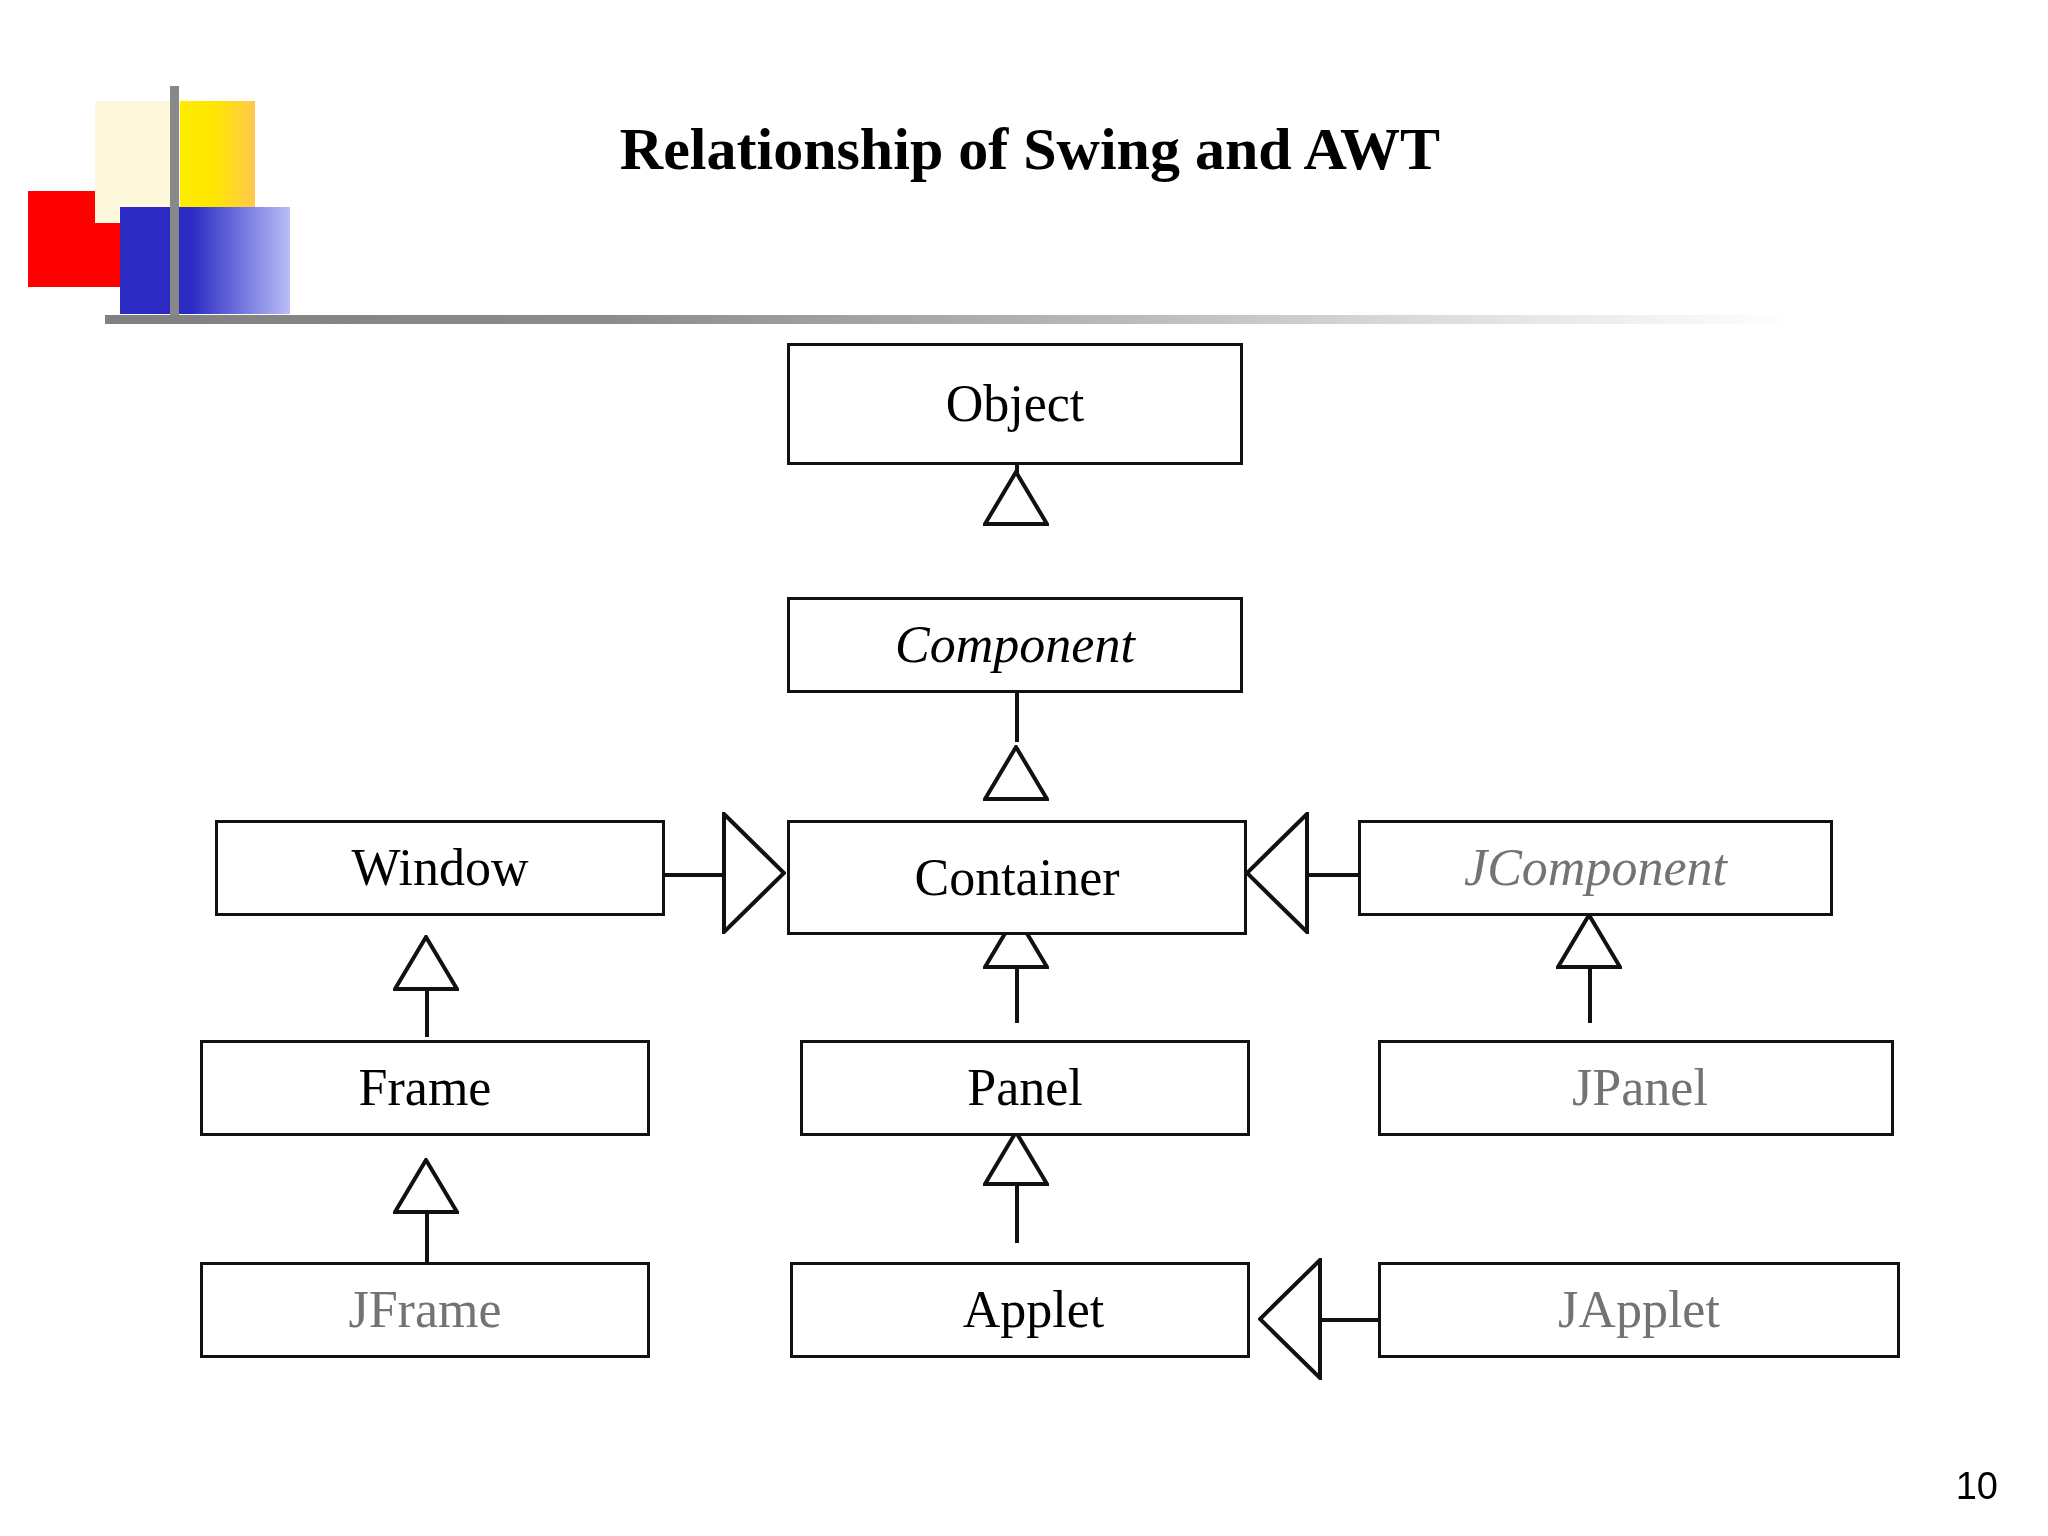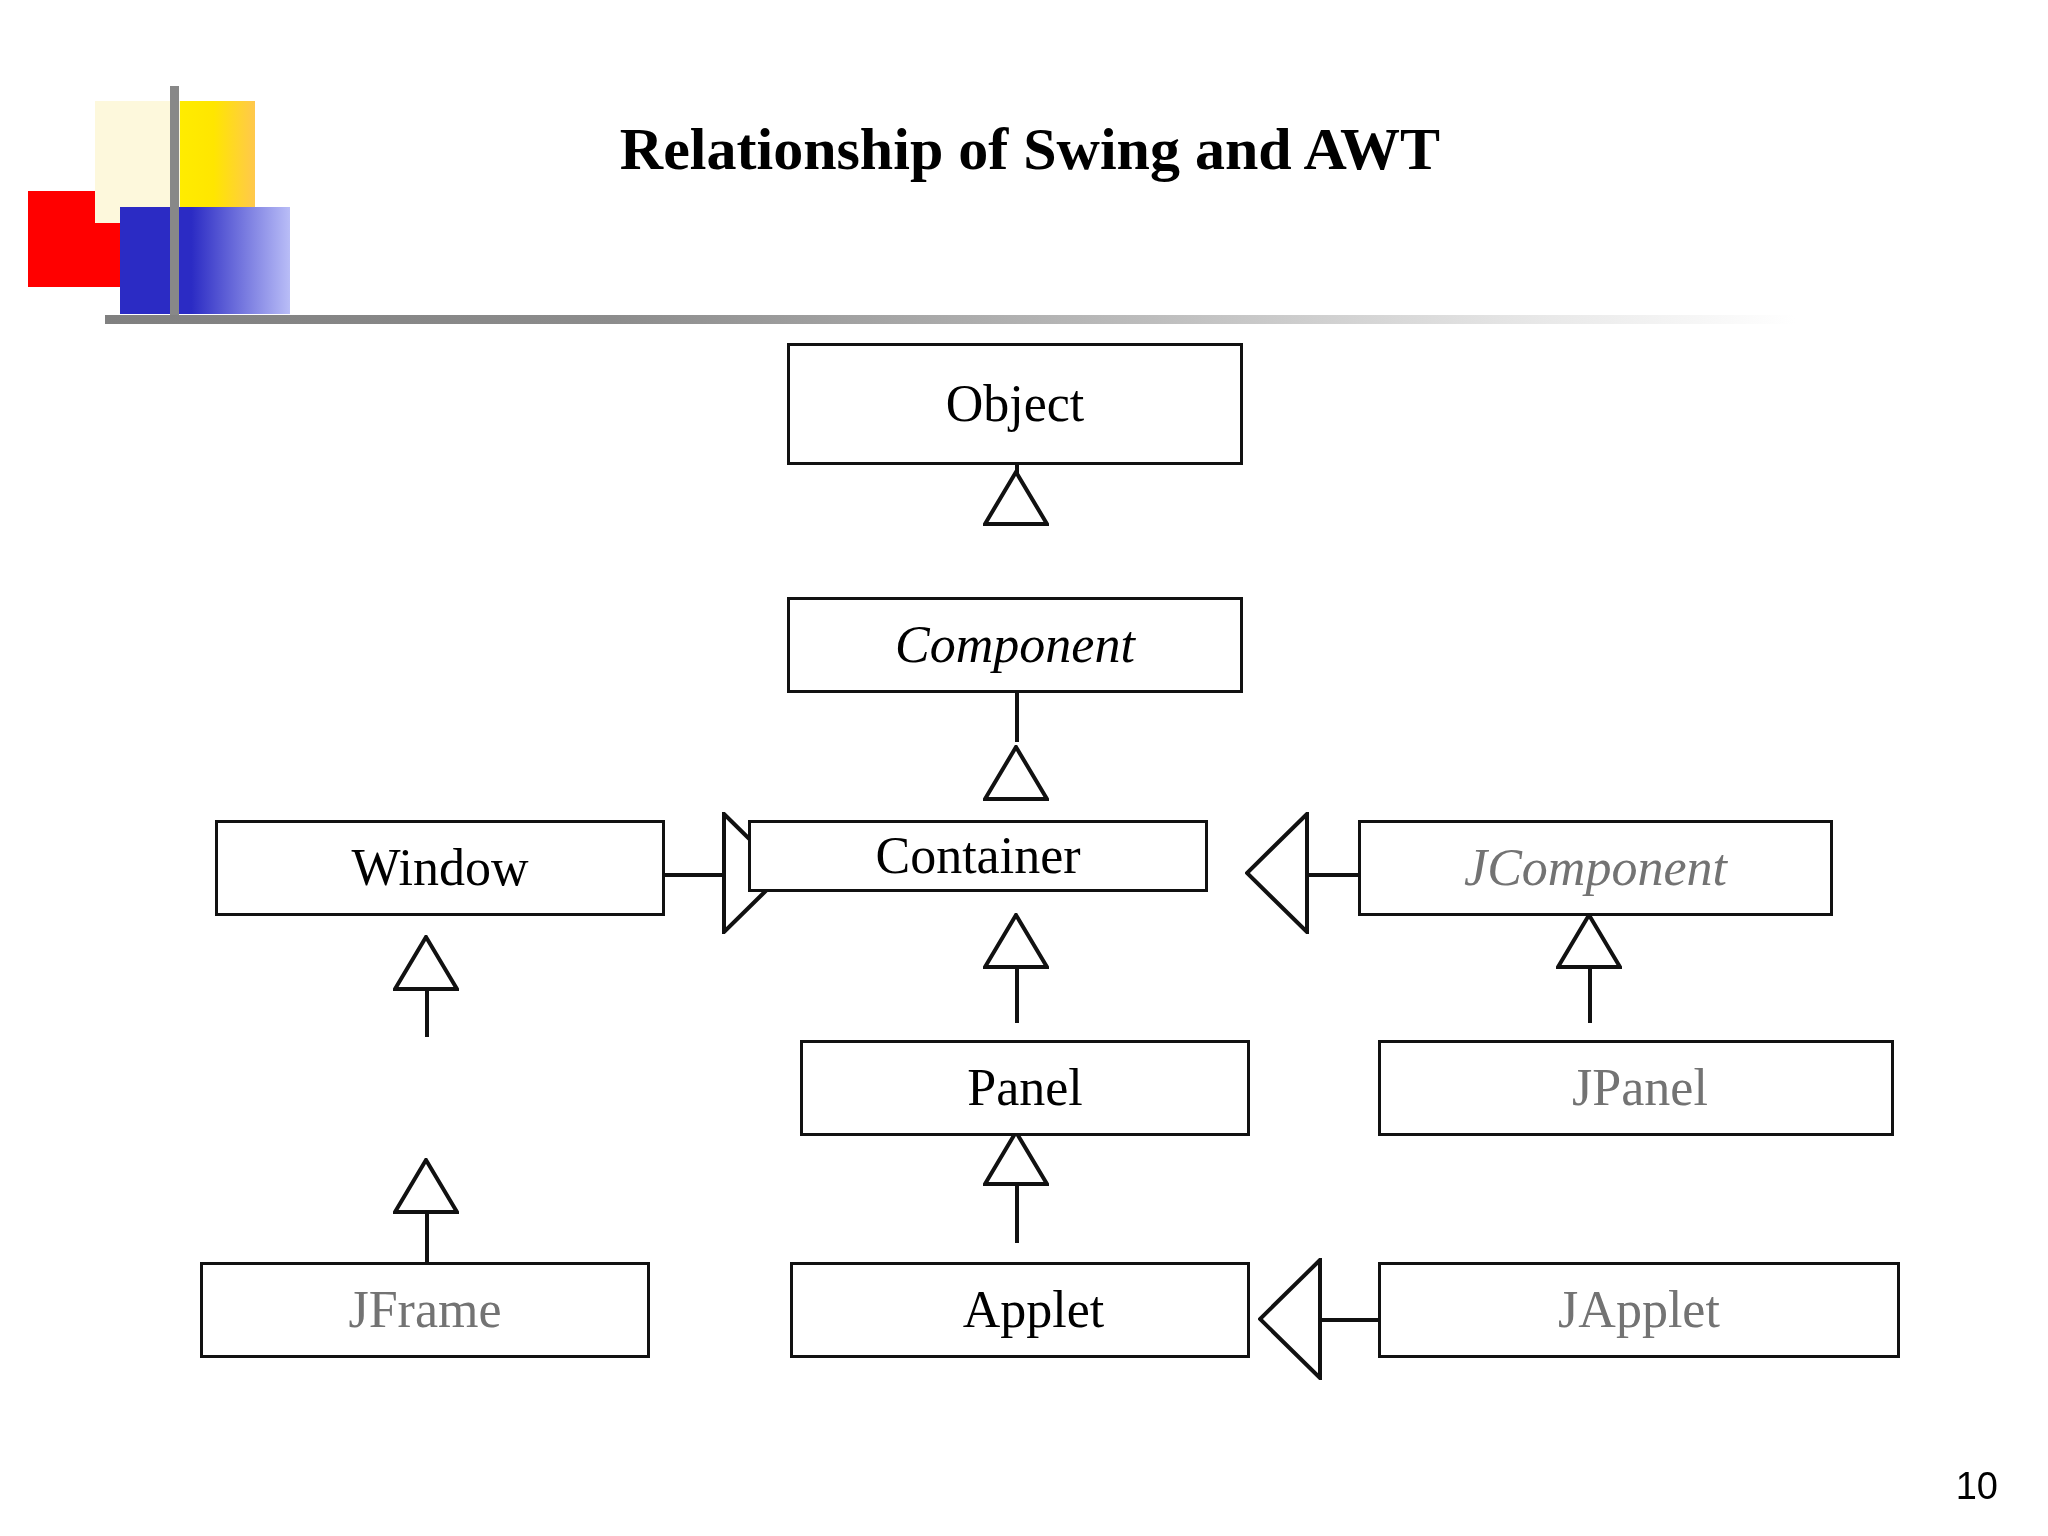--- a/index.html
+++ b/index.html
@@ -192,28 +192,31 @@
   </div>
 
   <div class="node" style="left:787px; top:343px; width:456px; height:122px;">
     <span>Object</span>
   </div>
 
   <div class="node abstract" style="left:787px; top:597px; width:456px; height:96px;">
     <span>Component</span>
   </div>
 
-  <div class="node" style="left:748px; top:820px; width:460px; height:72px;">
+  <div class="node" style="left:787px; top:820px; width:460px; height:115px;">
     <span>Container</span>
   </div>
 
   <div class="node" style="left:215px; top:820px; width:450px; height:96px;">
     <span>Window</span>
   </div>
 
+  <div class="node" style="left:200px; top:1040px; width:450px; height:96px;">
+    <span>Frame</span>
+  </div>
 
   <div class="node swing" style="left:200px; top:1262px; width:450px; height:96px;">
     <span>JFrame</span>
   </div>
 
   <div class="node" style="left:800px; top:1040px; width:450px; height:96px;">
     <span>Panel</span>
   </div>
 
   <div class="node" style="left:790px; top:1262px; width:460px; height:96px;padding-left:27px;">

